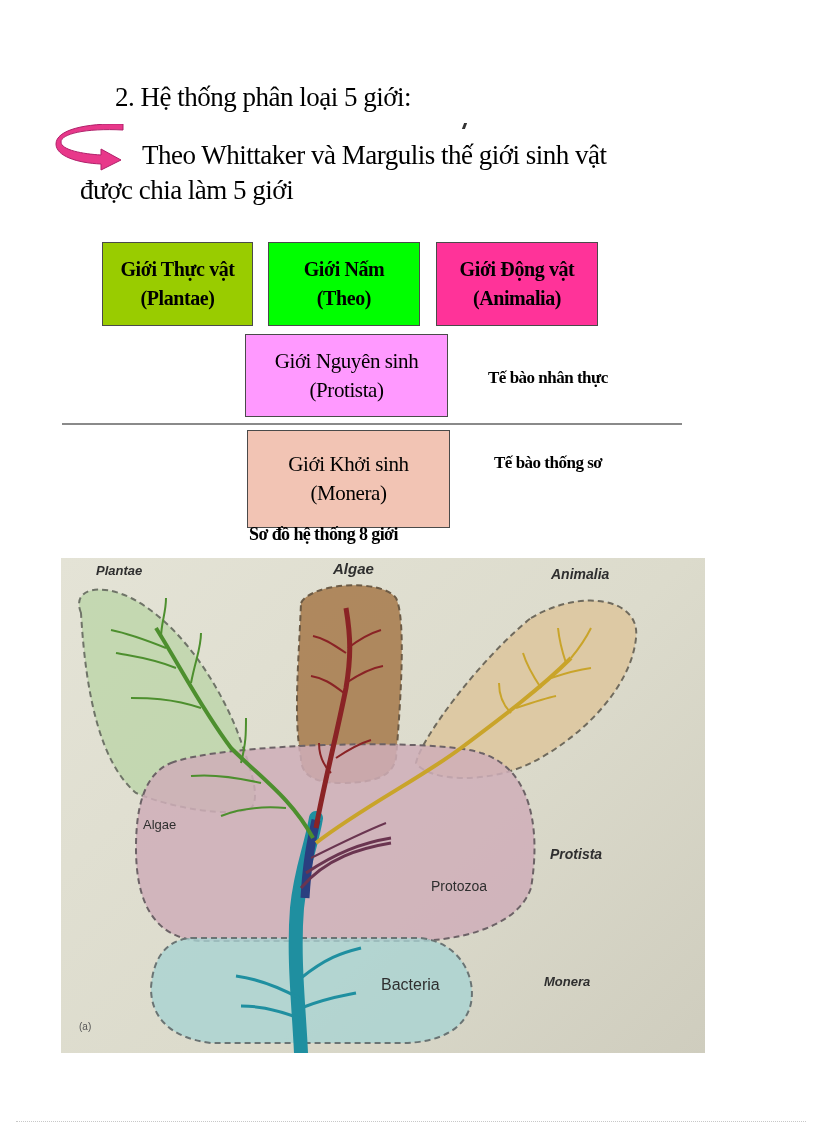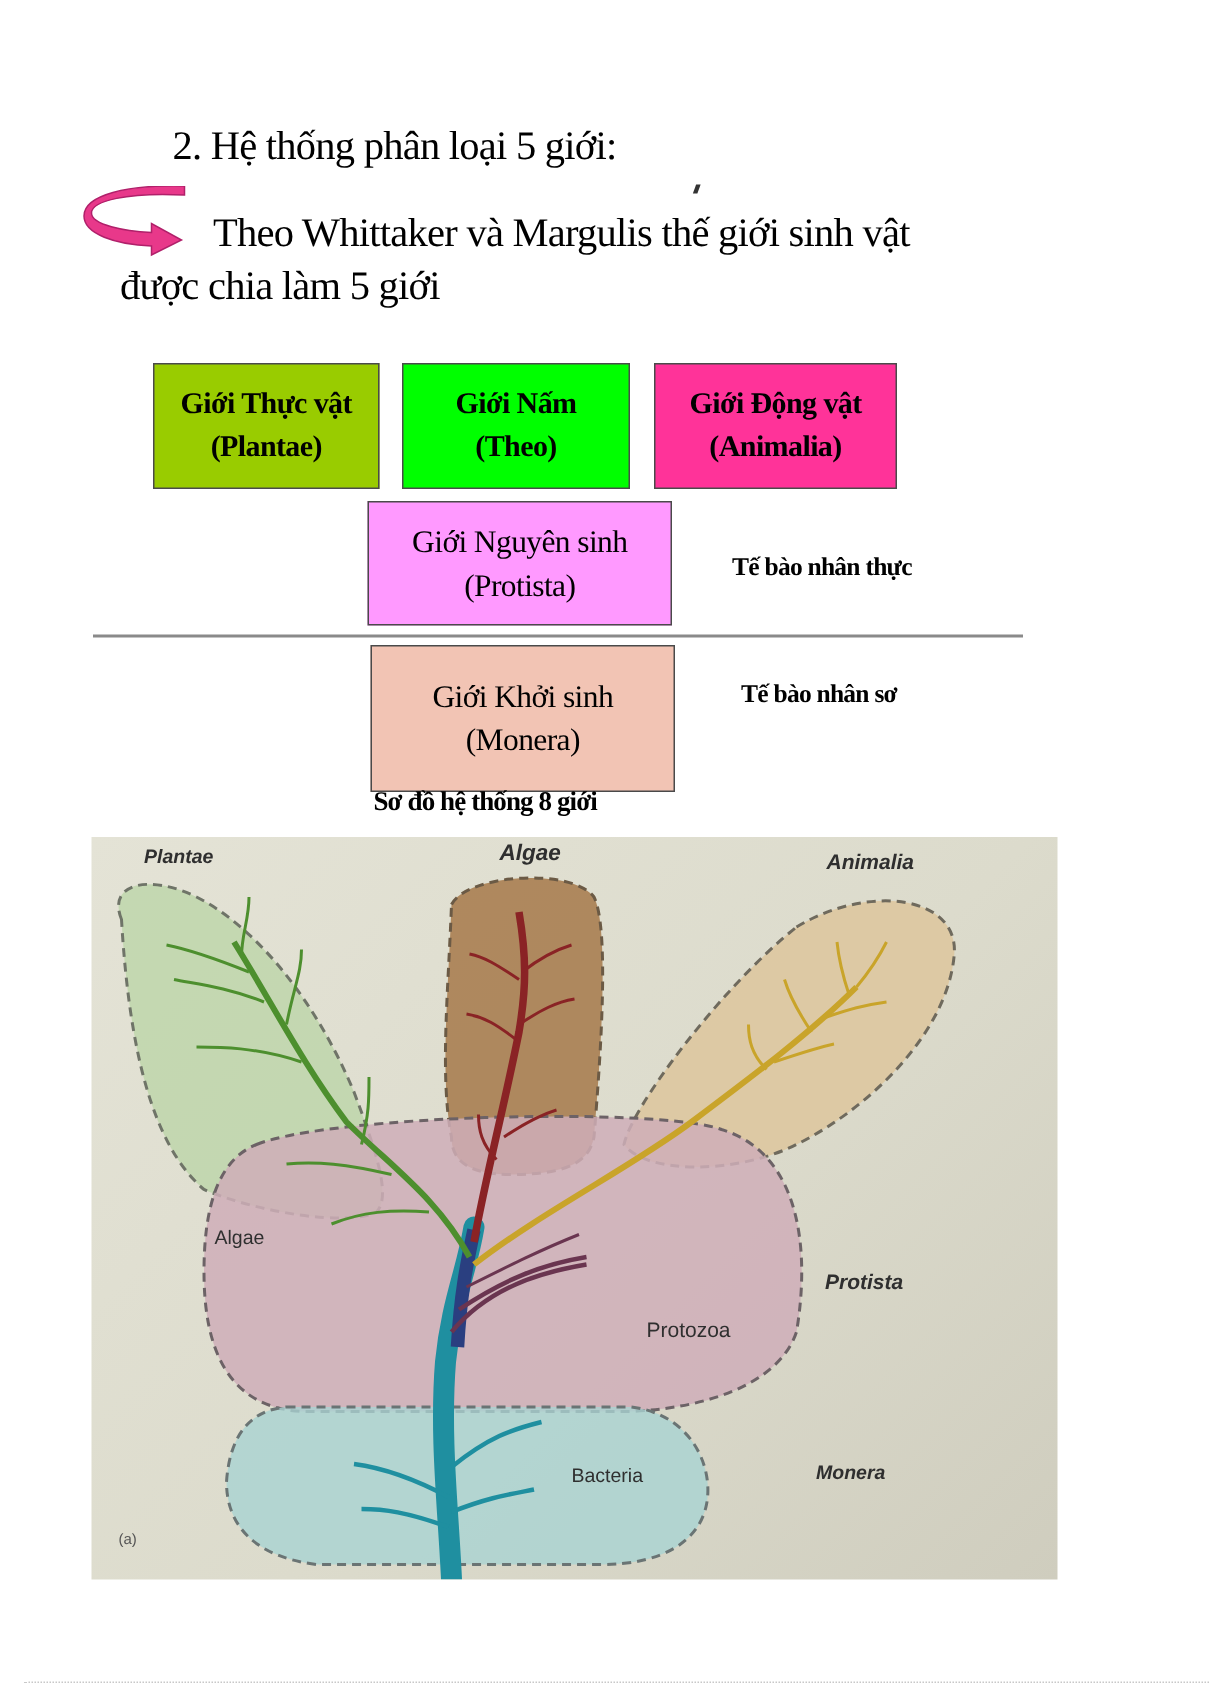--- a/index.html
+++ b/index.html
@@ -57,21 +57,21 @@
   <span>(Protista)</span>
 </div>
 <div class="celltype" style="left:488px;top:368px;">Tế bào nhân thực</div>
 
 <div class="abs divider"></div>
 
 <div class="kbox light" style="left:247px;top:430px;width:203px;height:98px;background:#f2c4b4;">
   <span>Giới Khởi sinh</span>
   <span>(Monera)</span>
 </div>
-<div class="celltype" style="left:494px;top:453px;">Tế bào nhân sơ</div>
+<div class="celltype" style="left:494px;top:453px;">Tế bào thống sơ</div>
 
 <div class="abs caption">Sơ đồ hệ thống 8 giới</div>
 
 <div class="abs photo">
   <svg width="622" height="495" viewBox="0 0 622 495">
 
     <path d="M20 55 C 10 30, 40 25, 70 40 C 110 60, 150 110, 175 170 C 190 210, 200 240, 190 250 C 170 260, 110 250, 75 235 C 40 205, 25 140, 20 55 Z" fill="#b9d4a6" fill-opacity="0.75" stroke="#6f7468" stroke-width="2" stroke-dasharray="6 4"></path>
 
     <path d="M240 45 C 250 25, 320 20, 335 40 C 345 60, 340 140, 335 200 C 332 215, 320 225, 280 225 C 250 225, 240 215, 240 200 C 232 160, 238 100, 240 45 Z" fill="#a6794a" fill-opacity="0.85" stroke="#6b5a45" stroke-width="2" stroke-dasharray="6 4"></path>
 
@@ -118,18 +118,18 @@
     <path d="M510 100 C 520 88, 525 80, 530 70" stroke="#c9a42a" stroke-width="2" fill="none"></path>
     <path d="M450 155 C 440 145, 438 135, 438 125" stroke="#c9a42a" stroke-width="2" fill="none"></path>
     <path d="M455 150 C 470 145, 485 140, 495 138" stroke="#c9a42a" stroke-width="2" fill="none"></path>
   </svg>
   <span class="plabel it" style="left:35px;top:5px;font-size:13px;">Plantae</span>
   <span class="plabel it" style="left:272px;top:2px;font-size:15px;">Algae</span>
   <span class="plabel it" style="left:490px;top:8px;font-size:14px;">Animalia</span>
   <span class="plabel" style="left:82px;top:259px;font-size:13px;">Algae</span>
   <span class="plabel" style="left:370px;top:288px;font-size:14px;margin-top:32px;">Protozoa</span>
   <span class="plabel it" style="left:489px;top:288px;font-size:14px;">Protista</span>
-  <span class="plabel" style="left:320px;top:418px;font-size:13px;">Bacteria</span>
+  <span class="plabel" style="left:320px;top:418px;font-size:16px;">Bacteria</span>
   <span class="plabel it" style="left:483px;top:416px;font-size:13px;">Monera</span>
   <span class="plabel" style="left:18px;top:463px;font-size:10px;color:#555;">(a)</span>
 </div>
 
 <div class="abs footer-dots"></div>
 
 </body></html>

